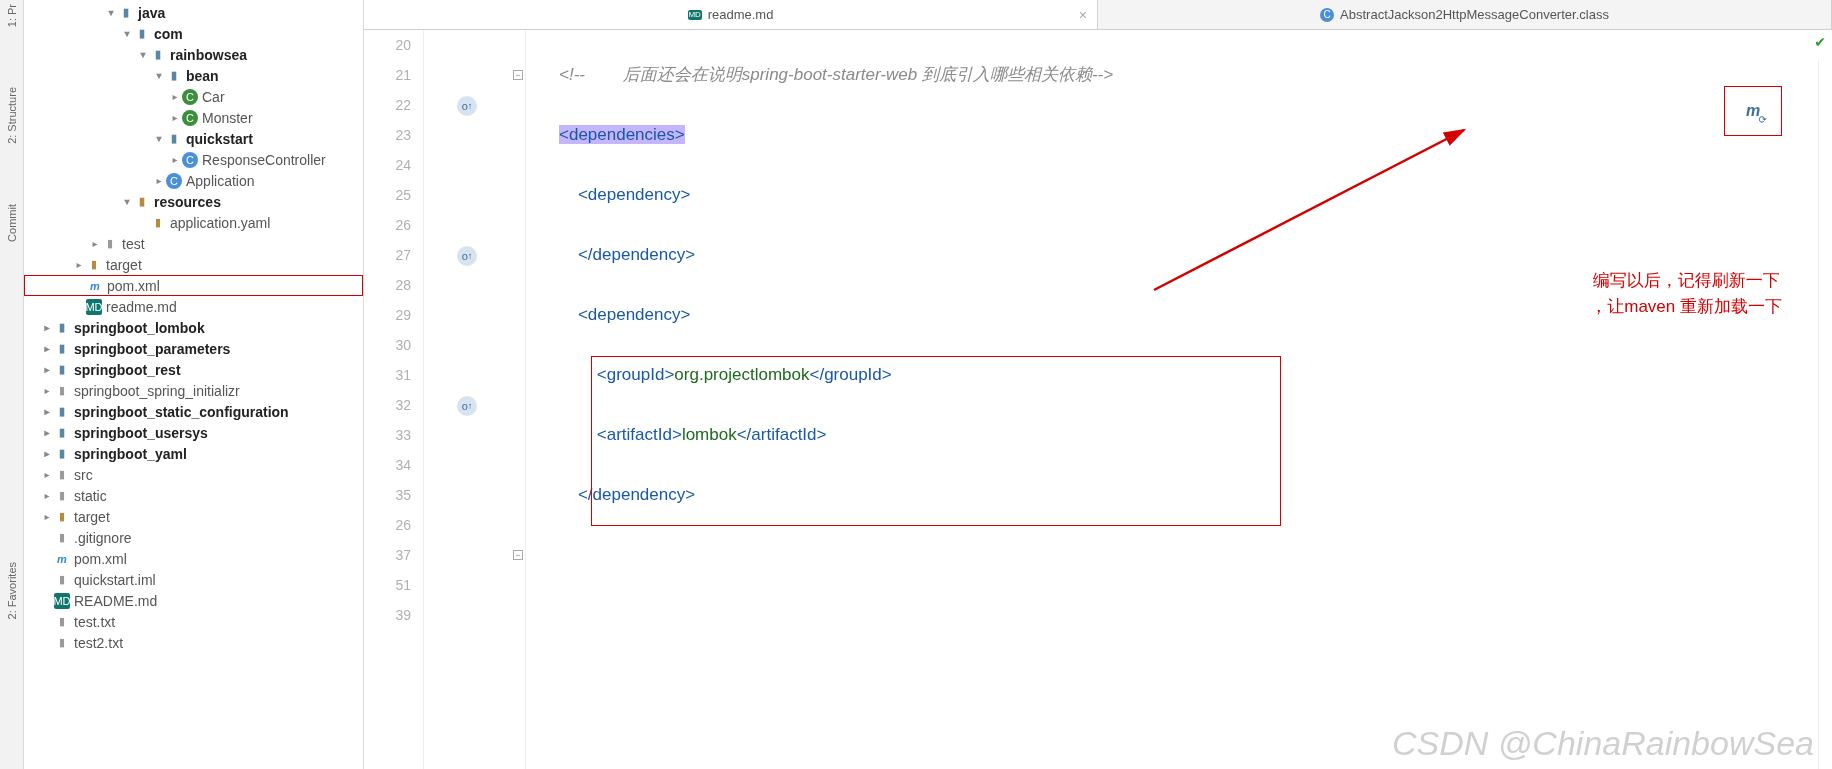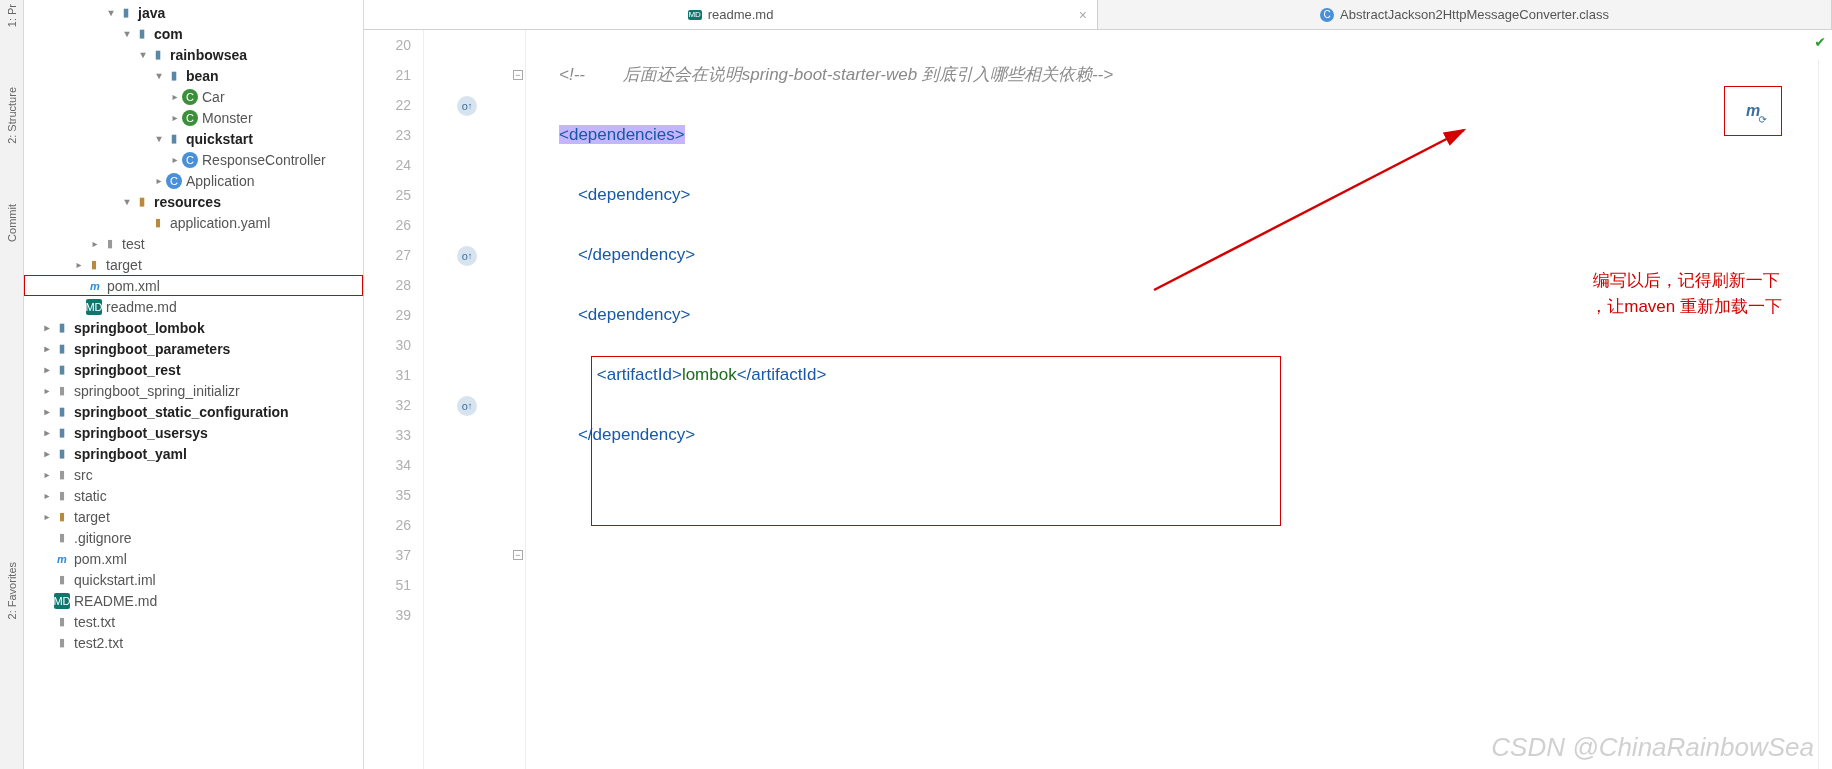--- a/index.html
+++ b/index.html
@@ -42,21 +42,21 @@
 .t-text{color:#1e6b1e;}
 .hl{background:#c4b5fd;}
 .annot-box{position:absolute;border:1.5px solid #d40000;pointer-events:none;}
 .arrow-svg{position:absolute;pointer-events:none;}
 .note{position:absolute;color:#d40000;font-size:17px;line-height:26px;}
 .maven-refresh{position:absolute;right:50px;top:56px;width:58px;height:50px;border:1.5px solid #d40000;display:flex;align-items:center;justify-content:center;}
 .maven-refresh .mi{color:#3b6fa0;font-weight:700;font-style:italic;font-size:16px;}
 .maven-refresh .ri{position:absolute;font-size:10px;color:#3b6fa0;bottom:10px;right:14px;}
 .check{position:absolute;right:6px;top:4px;color:#2e9e2e;font-size:14px;}
 .rstripe{position:absolute;right:0;top:30px;bottom:0;width:14px;background:#fff;border-left:1px solid #eee;}
-.watermark{position:absolute;right:18px;bottom:6px;font-size:26px;color:rgba(120,120,120,0.35);font-style:italic;pointer-events:none;}
+.watermark{position:absolute;right:18px;bottom:6px;font-size:34px;color:rgba(120,120,120,0.35);font-style:italic;pointer-events:none;}
 </style>
 </head>
 <body>
 
 <div class="root">
 
   <div class="rail">
     <span class="rot">1: Pr</span>
     <span class="rot">2: Structure</span>
     <span class="rot">Commit</span>
@@ -265,20 +265,21 @@
       <div class="fold-col">
         <div class="m" style="top:40px">−</div>
         <div class="m" style="top:520px">−</div>
       </div>
       <div class="code" id="code">
 <div class="ln"><span class="t-comment">&lt;!--        后面还会在说明spring-boot-starter-web 到底引入哪些相关依赖--&gt;</span></div>
 <div class="ln"><span class="hl"><span class="t-tag">&lt;</span><span class="t-tag">dependencies</span><span class="t-tag">&gt;</span></span></div>
 <div class="ln">    <span class="t-tag">&lt;</span><span class="t-tag">dependency</span><span class="t-tag">&gt;</span></div>
 <div class="ln">    <span class="t-tag">&lt;/</span><span class="t-tag">dependency</span><span class="t-tag">&gt;</span></div>
 <div class="ln">    <span class="t-tag">&lt;</span><span class="t-tag">dependency</span><span class="t-tag">&gt;</span></div>
+<div class="ln">        <span class="t-tag">&lt;</span><span class="t-tag">groupId</span><span class="t-tag">&gt;</span><span class="t-text">org.projectlombok</span><span class="t-tag">&lt;/</span><span class="t-tag">groupId</span><span class="t-tag">&gt;</span></div>
 <div class="ln">        <span class="t-tag">&lt;</span><span class="t-tag">artifactId</span><span class="t-tag">&gt;</span><span class="t-text">lombok</span><span class="t-tag">&lt;/</span><span class="t-tag">artifactId</span><span class="t-tag">&gt;</span></div>
 <div class="ln">    <span class="t-tag">&lt;/</span><span class="t-tag">dependency</span><span class="t-tag">&gt;</span></div>
 
 
 
 
 
 
 
 

